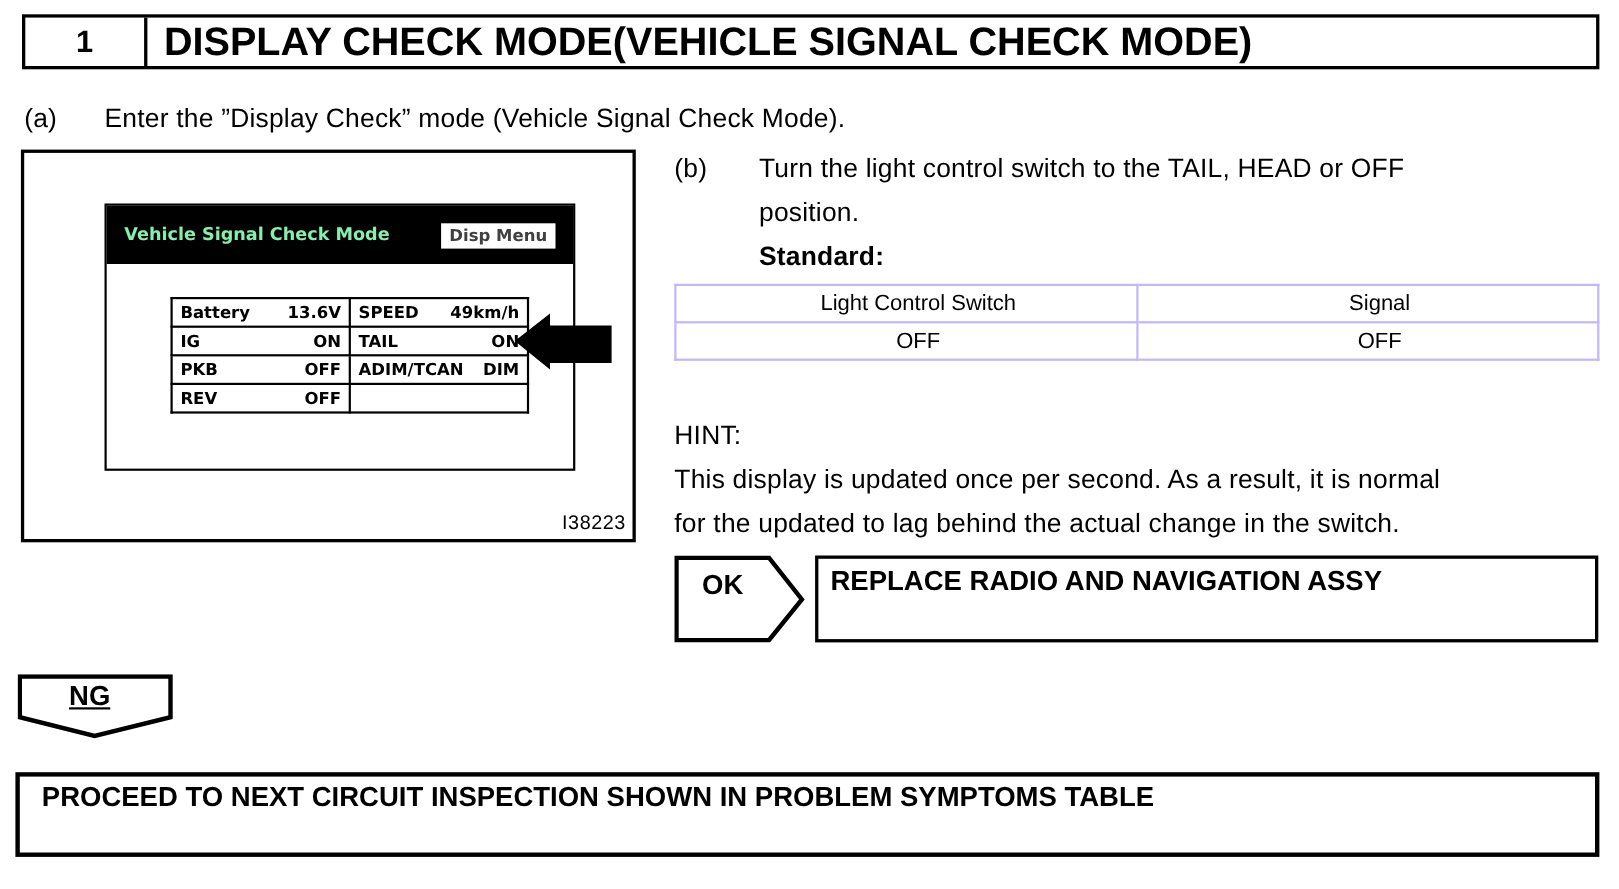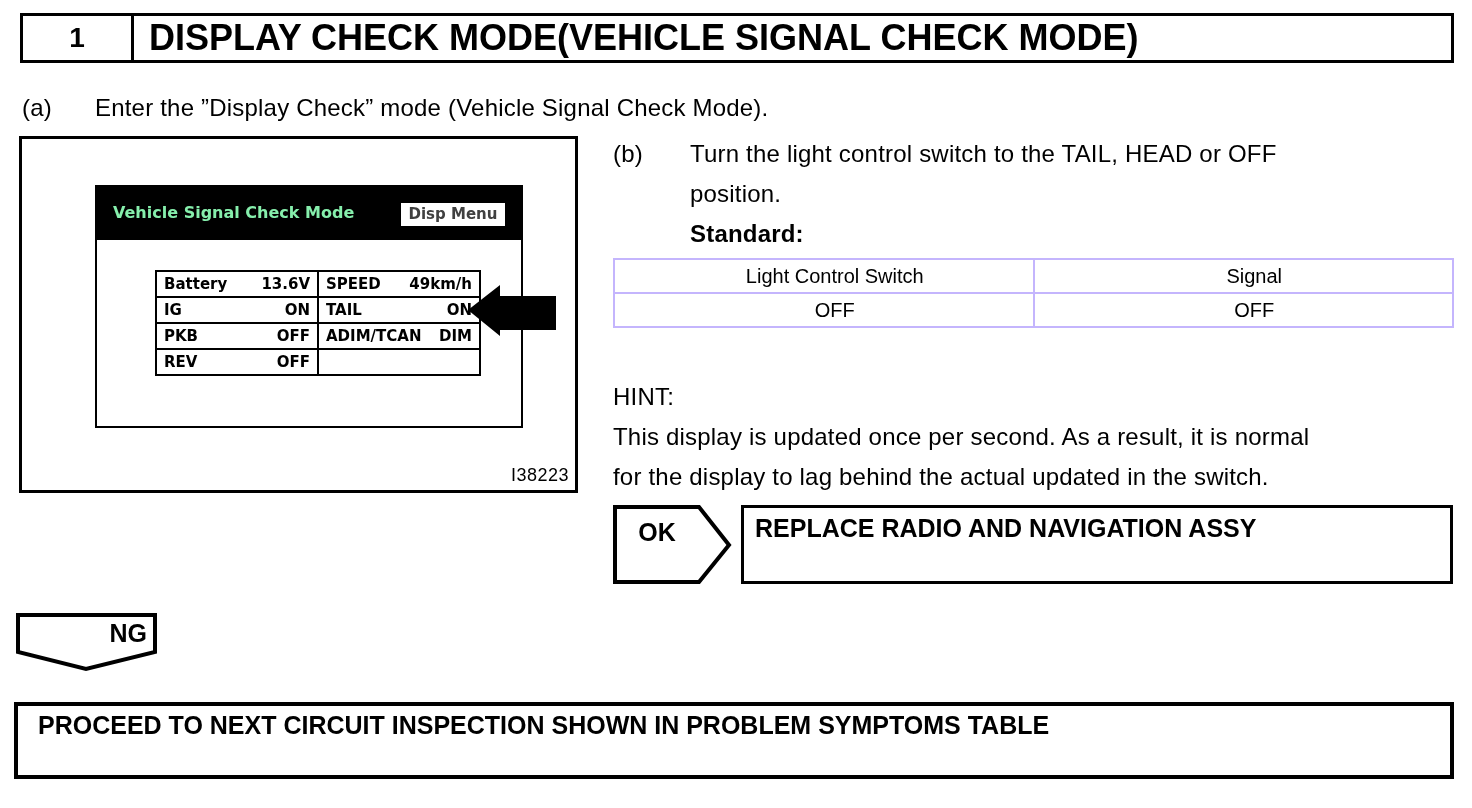--- a/index.html
+++ b/index.html
@@ -45,21 +45,21 @@
 
   
   .hint { left:613px; top:377px; font-size:24px; line-height:40px; letter-spacing:0.2px; white-space:nowrap; }
 
   
   .ok-badge { left:613px; top:505px; width:119px; height:79px; }
   .ok-badge .lbl { position:absolute; left:0; top:13px; width:88px; text-align:center; font-size:25px; font-weight:bold; }
   .ok-action { left:741px; top:505px; width:712px; height:79px; border:3px solid #000;
                padding:6px 0 0 11px; font-size:25px; font-weight:bold; white-space:nowrap; }
   .ng-badge { left:16px; top:613px; width:142px; height:60px; }
-  .ng-badge .lbl { position:absolute; left:0; top:6px; width:131px; text-align:right; font-size:25px; font-weight:bold; }
+  .ng-badge .lbl { position:absolute; left:0; top:6px; width:131px; text-align:center; font-size:25px; font-weight:bold;text-decoration:underline; }
   .proceed-box { left:14px; top:702px; width:1440px; height:77px; border:4px solid #000;
                  padding:5px 0 0 20px; font-size:25px; font-weight:bold; white-space:nowrap; }
 </style>
 </head>
 <body>
 
 <div>
 
   <div class="abs step-header">
     <div class="step-num">1</div>
@@ -162,21 +162,21 @@
       <tr>
         <td>OFF</td>
         <td>OFF</td>
       </tr>
     </tbody>
   </table>
 
   <div class="abs hint">
     <div>HINT:</div>
     <div>This display is updated once per second. As a result, it is normal</div>
-    <div>for the display to lag behind the actual updated in the switch.</div>
+    <div>for the updated to lag behind the actual change in the switch.</div>
   </div>
 
   <div class="abs ok-badge">
     <svg width="119" height="79" viewBox="0 0 119 79">
       <polygon points="2,2 86,2 116,40 86,77 2,77" fill="#fff" stroke="#000" stroke-width="4"></polygon>
     </svg>
     <span class="lbl">OK</span>
   </div>
   <div class="abs ok-action">REPLACE RADIO AND NAVIGATION ASSY</div>
 

